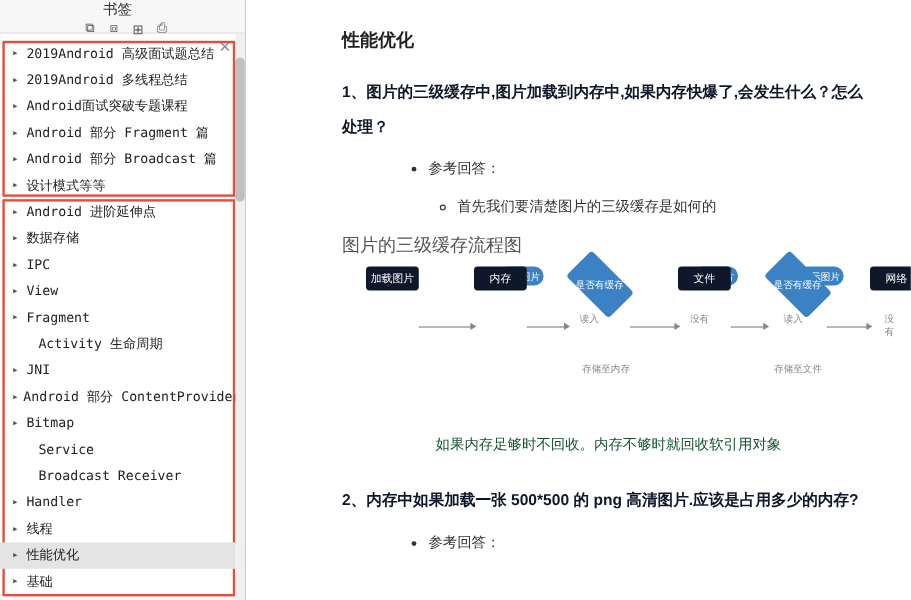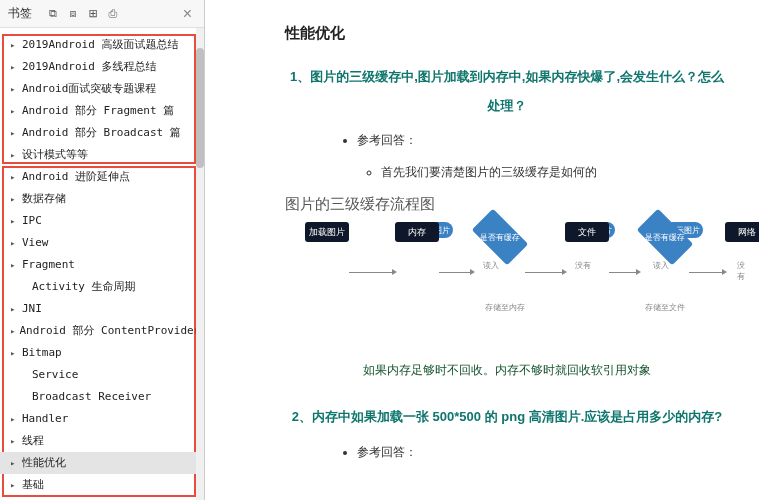--- a/index.html
+++ b/index.html
@@ -1,35 +1,35 @@
 <!DOCTYPE html>
 <html><head>
 <meta charset="utf-8">
 <style>
 * { margin: 0; padding: 0; box-sizing: border-box; }
 body { font-family: "Microsoft YaHei", SimSun, Arial, sans-serif; font-size: 12px; background: #fff; width: 759px; height: 500px; overflow: hidden; display: flex; }
 .sidebar { width: 205px; height: 500px; border-right: 1px solid #ccc; display: flex; flex-direction: column; position: relative; }
-.sidebar-header { height: 28px; display: flex; align-items: center; padding: 0 8px; border-bottom: 1px solid #e0e0e0; background: #f7f7f7; }
+.sidebar-header { height: 28px; display: flex; align-items: center; padding: 0 8px; border-bottom: 1px solid #e0e0e0; background: #f7f7f7; flex-direction: column; }
 .sidebar-title { font-size: 12px; color: #333; margin-right: 8px; }
 .header-icons { display: flex; gap: 6px; margin-left: 6px; }
 .header-icons span { width: 14px; height: 14px; display: flex; align-items: center; justify-content: center; font-size: 11px; color: #555; cursor: pointer; }
 .close-x { margin-left: auto; font-size: 16px; color: #888; cursor: pointer; padding: 0 4px; }
 .outline-list { flex: 1; overflow: hidden; padding-top: 6px; position: relative; }
 .outline-item { display: flex; align-items: center; padding: 3px 6px 3px 10px; font-size: 11px; color: #222; cursor: pointer; line-height: 16px; white-space: nowrap; font-family: SimSun, monospace; }
 .outline-item .arrow { width: 8px; font-size: 9px; color: #555; margin-right: 4px; display: inline-block; }
 .outline-item.indent1 { padding-left: 20px; }
 .outline-item.selected { background: #e4e4e4; }
 .red-box { position: absolute; border: 2px solid #e74c3c; left: 2px; right: 8px; pointer-events: none; }
 .red-box.top { top: 34px; height: 130px; }
 .red-box.bottom { top: 166px; bottom: 3px; }
 .scrollbar-track { position: absolute; right: 0; top: 28px; bottom: 0; width: 8px; background: #f0f0f0; }
 .scrollbar-thumb { position: absolute; top: 20px; width: 8px; height: 120px; background: #c0c0c0; border-radius: 4px; }
 .content { flex: 1; padding: 24px 30px 10px 80px; overflow: hidden; }
 .content h2 { font-size: 15px; font-weight: bold; color: #222; margin-bottom: 20px; }
-.content .q { font-size: 13px; font-weight: bold; color: #0f766e; line-height: 2.2; margin-bottom: 10px; text-align: center; }
+.content .q { font-size: 13px; font-weight: bold; color: #0f172a; line-height: 2.2; margin-bottom: 10px; }
 .content ul { list-style: disc; margin-left: 24px; font-size: 12px; color: #333; }
 .content ul ul { list-style: circle; margin-top: 10px; margin-left: 24px; }
 .content li { line-height: 1.8; margin-bottom: 6px; margin-left: 48px; }
 .chart-caption { text-align: left; font-size: 15px; color: #555; margin: 12px 0 8px; }
 .flowchart { position: relative; height: 120px; margin-bottom: 20px; }
 .node { position: absolute; font-size: 9px; color: #fff; display: flex; align-items: center; justify-content: center; border-radius: 3px; }
 .node.rect { width: 44px; height: 20px; background: #0f172a; }
 .node.diamond { width: 50px; height: 30px; background: #3b82c4; transform: rotate(45deg); }
 .node.diamond span { transform: rotate(-45deg); font-size: 8px; white-space: nowrap; }
 .node.round { width: 38px; height: 16px; background: #3b82c4; border-radius: 8px; font-size: 8px; }

